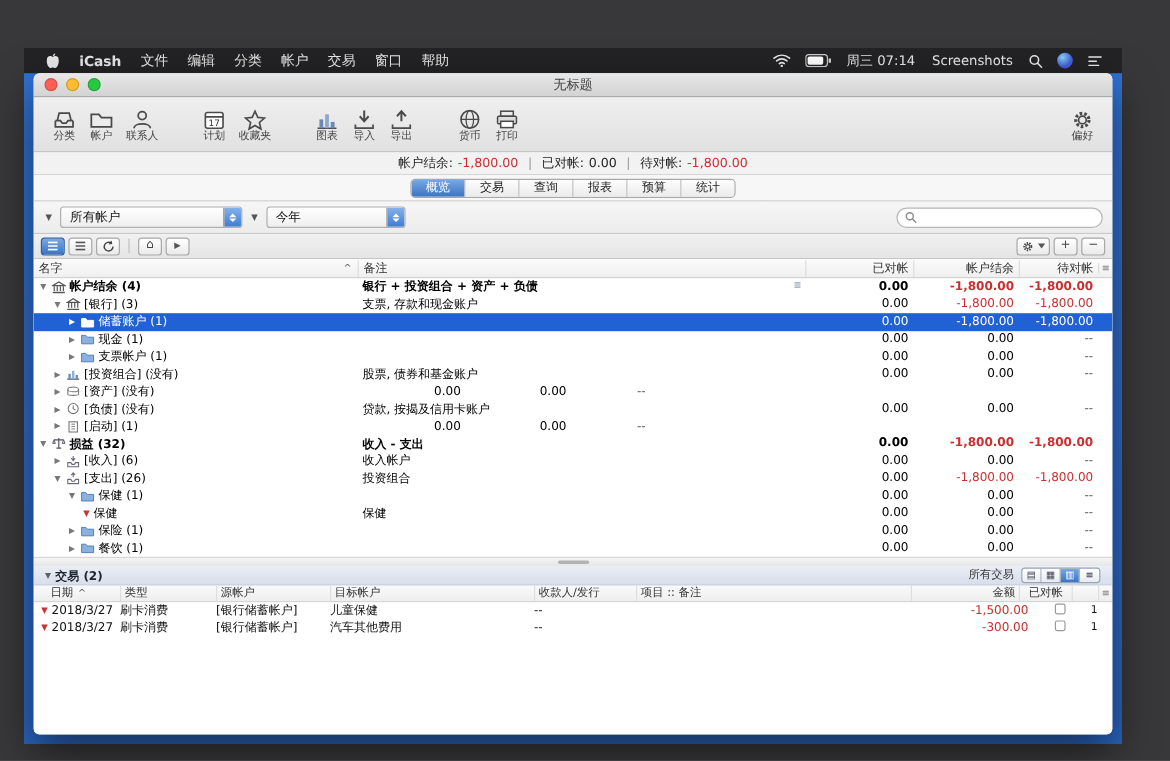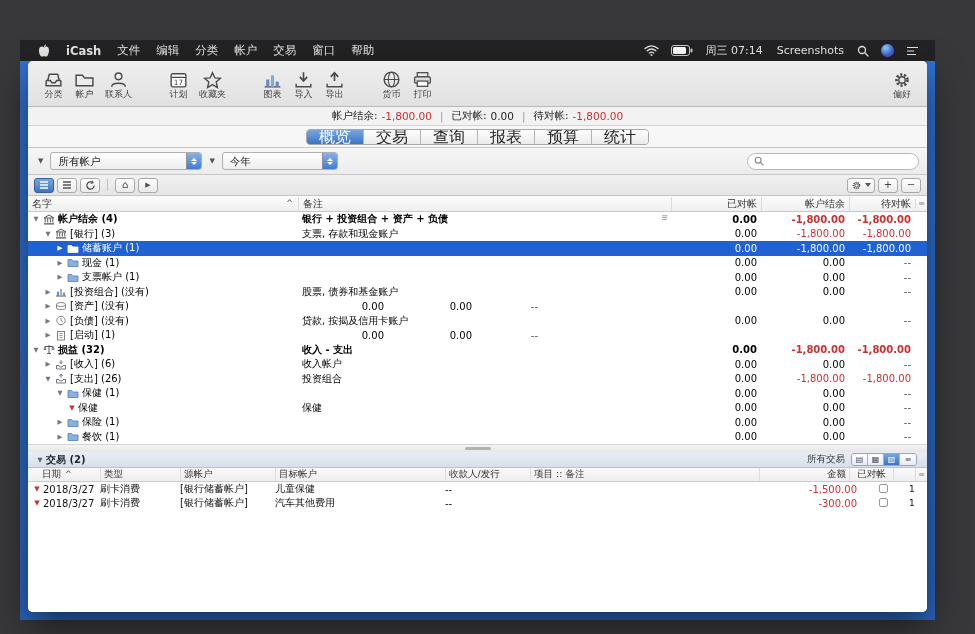--- a/index.html
+++ b/index.html
@@ -40,30 +40,30 @@
   .tspacer{flex:1}
   
   .summary{height:19px;flex:none;background:#f2f2f2;border-bottom:1px solid #d5d5d5;
            display:flex;align-items:center;justify-content:center;font-size:10.5px;color:#222;gap:4px}
   .neg{color:#c93030}
   .sep{color:#9a9a9a;padding:0 4px}
   
   .tabrow{height:22px;flex:none;background:#f7f7f7;border-bottom:1px solid #c7c7c7;
           display:flex;align-items:center;justify-content:center}
   .tabs{display:flex;border:1px solid #a8a8a8;border-radius:4px;overflow:hidden;height:16px}
-  .tab{font-size:16px;line-height:14px;padding:0 12px;background:linear-gradient(#fdfdfd,#ebebeb);
+  .tab{font-size:10px;line-height:14px;padding:0 12px;background:linear-gradient(#fdfdfd,#ebebeb);
        color:#222;border-right:1px solid #b5b5b5;display:flex;align-items:center}
   .tab:last-child{border-right:none}
   .tab.active{background:linear-gradient(#79a7e0,#3a74c6);color:#fff}
   
   .filterrow{height:27px;flex:none;background:linear-gradient(#f6f6f6,#ececec);
              border-bottom:1px solid #c8c8c8;display:flex;align-items:center;padding:0 8px;gap:5px}
   .fdisc{font-size:7px;color:#555;padding:0 2px}
   .popup{height:18px;background:linear-gradient(#ffffff,#eeeeee);border:1px solid #b0b0b0;
-         border-radius:3px;display:flex;align-items:flex-end;overflow:hidden}
+         border-radius:3px;display:flex;align-items:center;overflow:hidden}
   .popup .ptext{font-size:10.5px;color:#111;padding:0 7px;flex:1;white-space:nowrap}
   .p150{width:152px}.p130{width:116px}
   .pstep{width:15px;height:100%;background:linear-gradient(#86b2ea,#3e7cd6);display:flex;
          flex-direction:column;align-items:center;justify-content:center;gap:1px;border-left:1px solid #8f8f8f}
   .pstep i{width:0;height:0;border-left:3px solid transparent;border-right:3px solid transparent}
   .pstep .up{border-bottom:3.5px solid #fff}
   .pstep .dn{border-top:3.5px solid #fff}
   .fspacer{flex:1}
   .searchwrap{width:172px;height:17px;border:1px solid #b7b7b7;border-radius:9px;background:#fff;
               display:flex;align-items:center;padding:0 6px;gap:4px}
@@ -188,20 +188,28 @@
         </span>
       <span class="micon">
         <svg width="13" height="10" viewBox="0 0 13 10">
             <path d="M1 1.5 H12 M1 5 H8 M1 8.5 H10" stroke="#e9e9e9" stroke-width="1.2"></path>
           </svg>
       </span>
     </div>
 
     <div class="window">
 
+      <div class="titlebar">
+        <div class="traffic">
+          <span class="tl red"></span>
+          <span class="tl yellow"></span>
+          <span class="tl green"></span>
+        </div>
+        <div class="wtitle">无标题</div>
+      </div>
 
       <div class="toolbar">
         <div id="toolbar-groups" style="display:flex">
             <div class="tgroup">
               <div class="titem">
                 <span class="ticon">
                   <svg viewBox="0 0 20 18" width="21" height="19">
                     <path d="M3 10 V15 H17 V10 M3 10 H7 L8.5 12 H11.5 L13 10 H17 M4.5 10 L6 4 H14 L15.5 10" fill="none" stroke="#4a4a4a" stroke-width="1.4"></path>
                   </svg>
                 </span>

